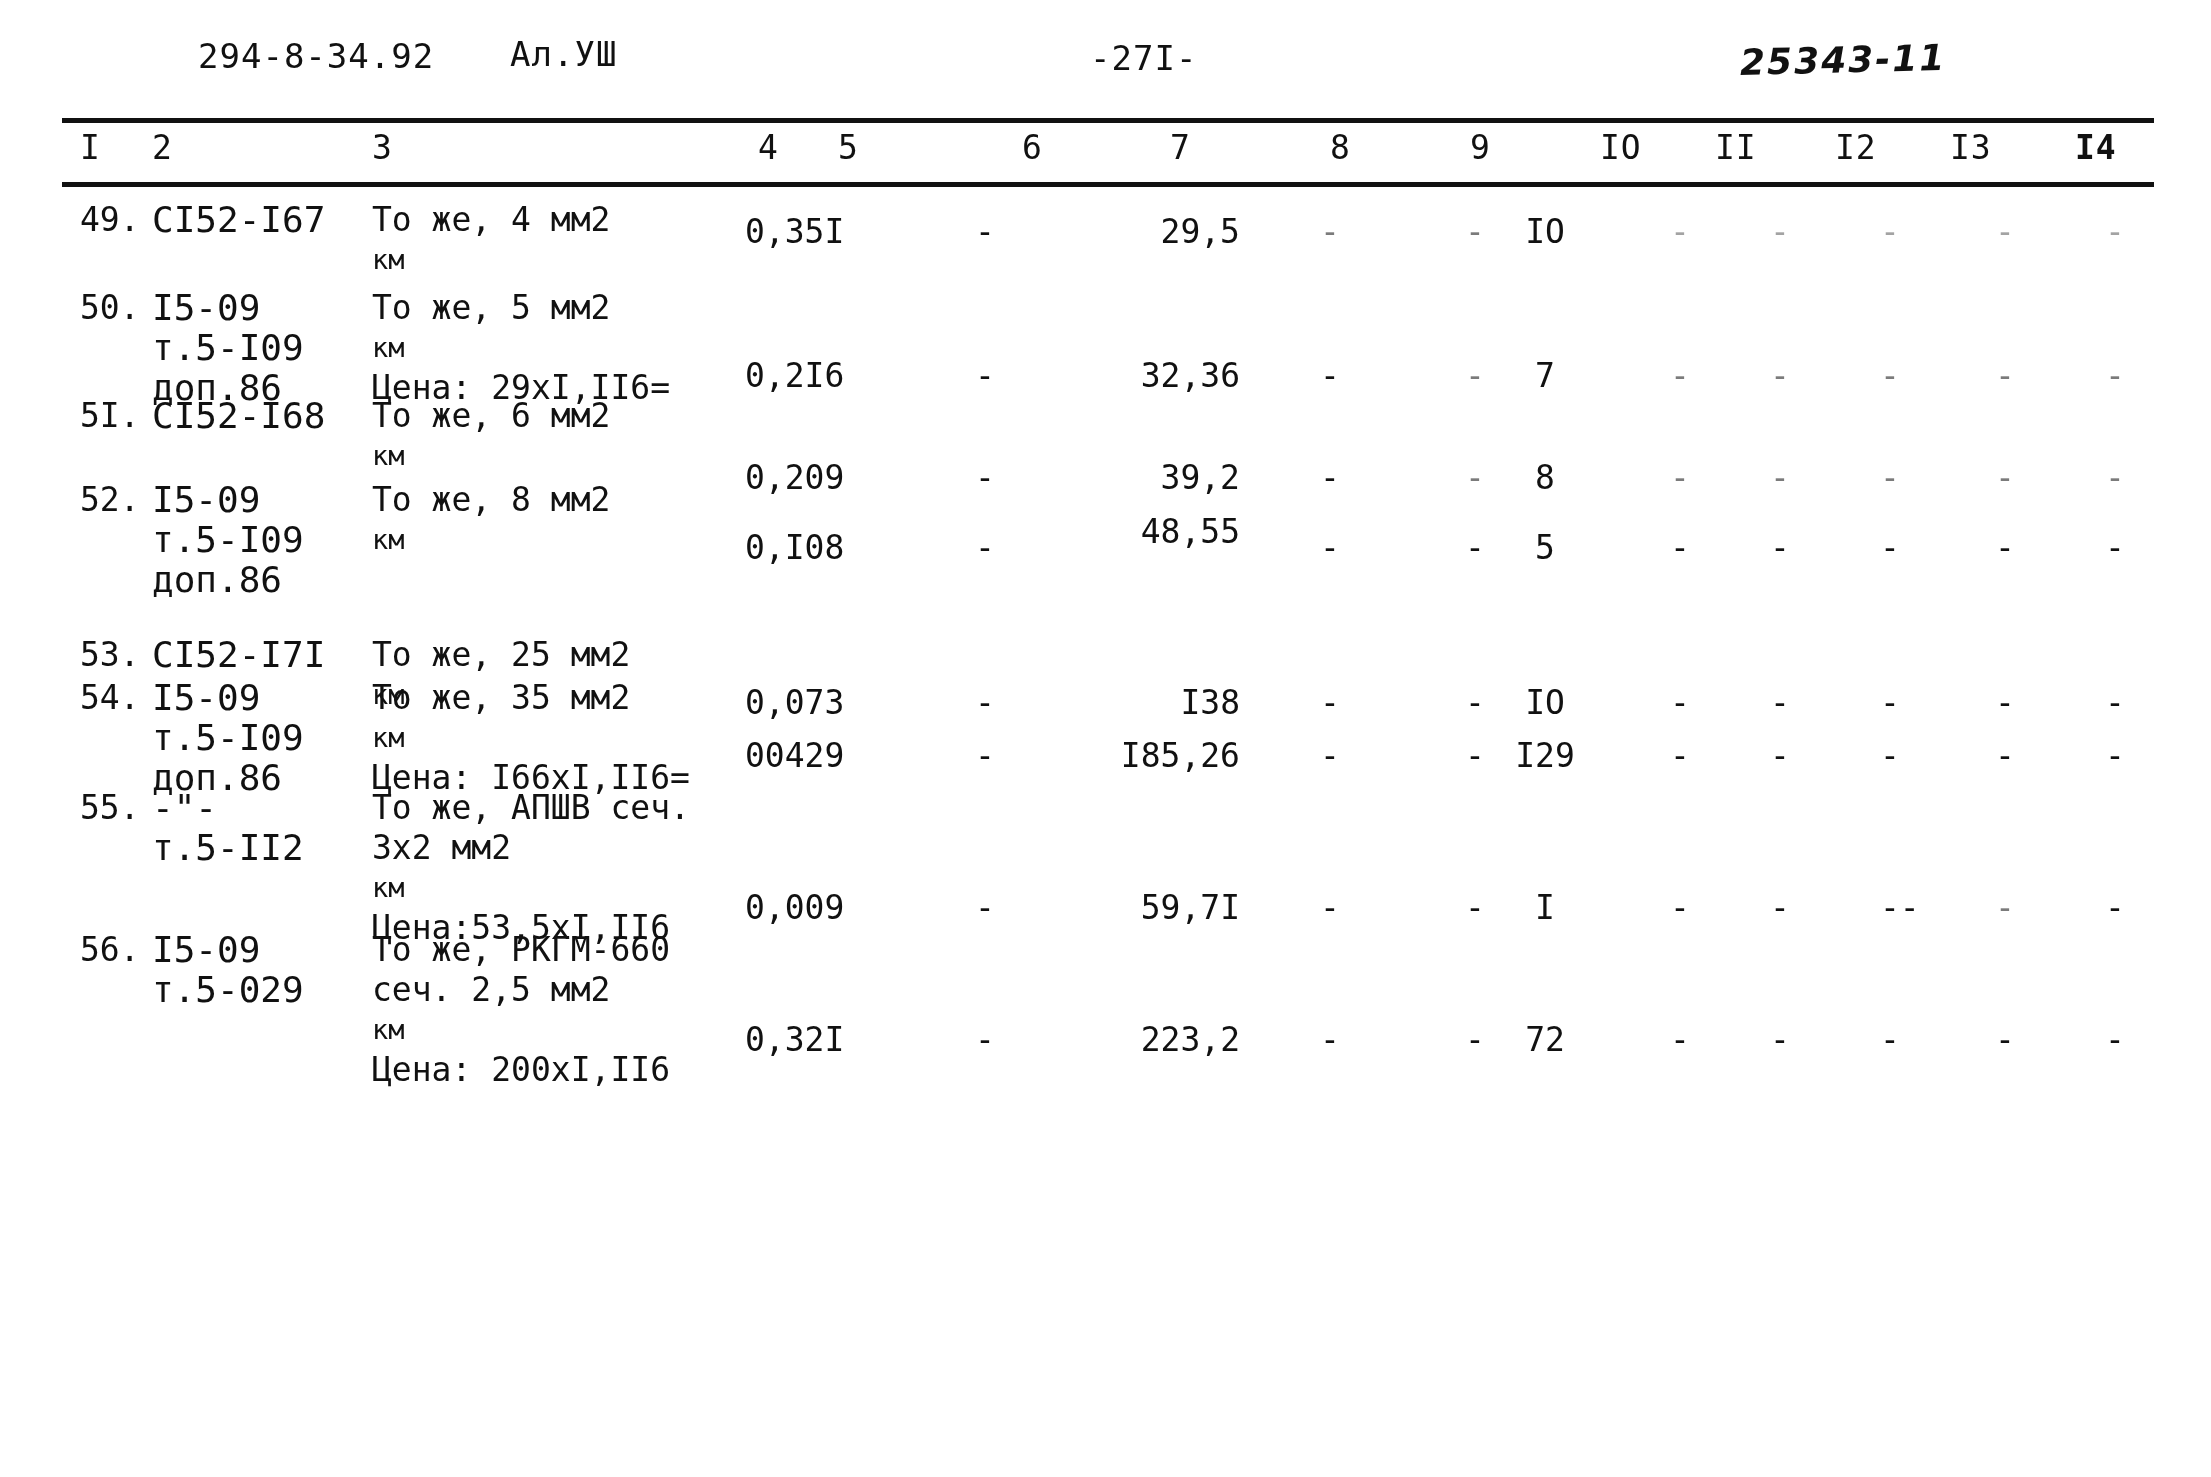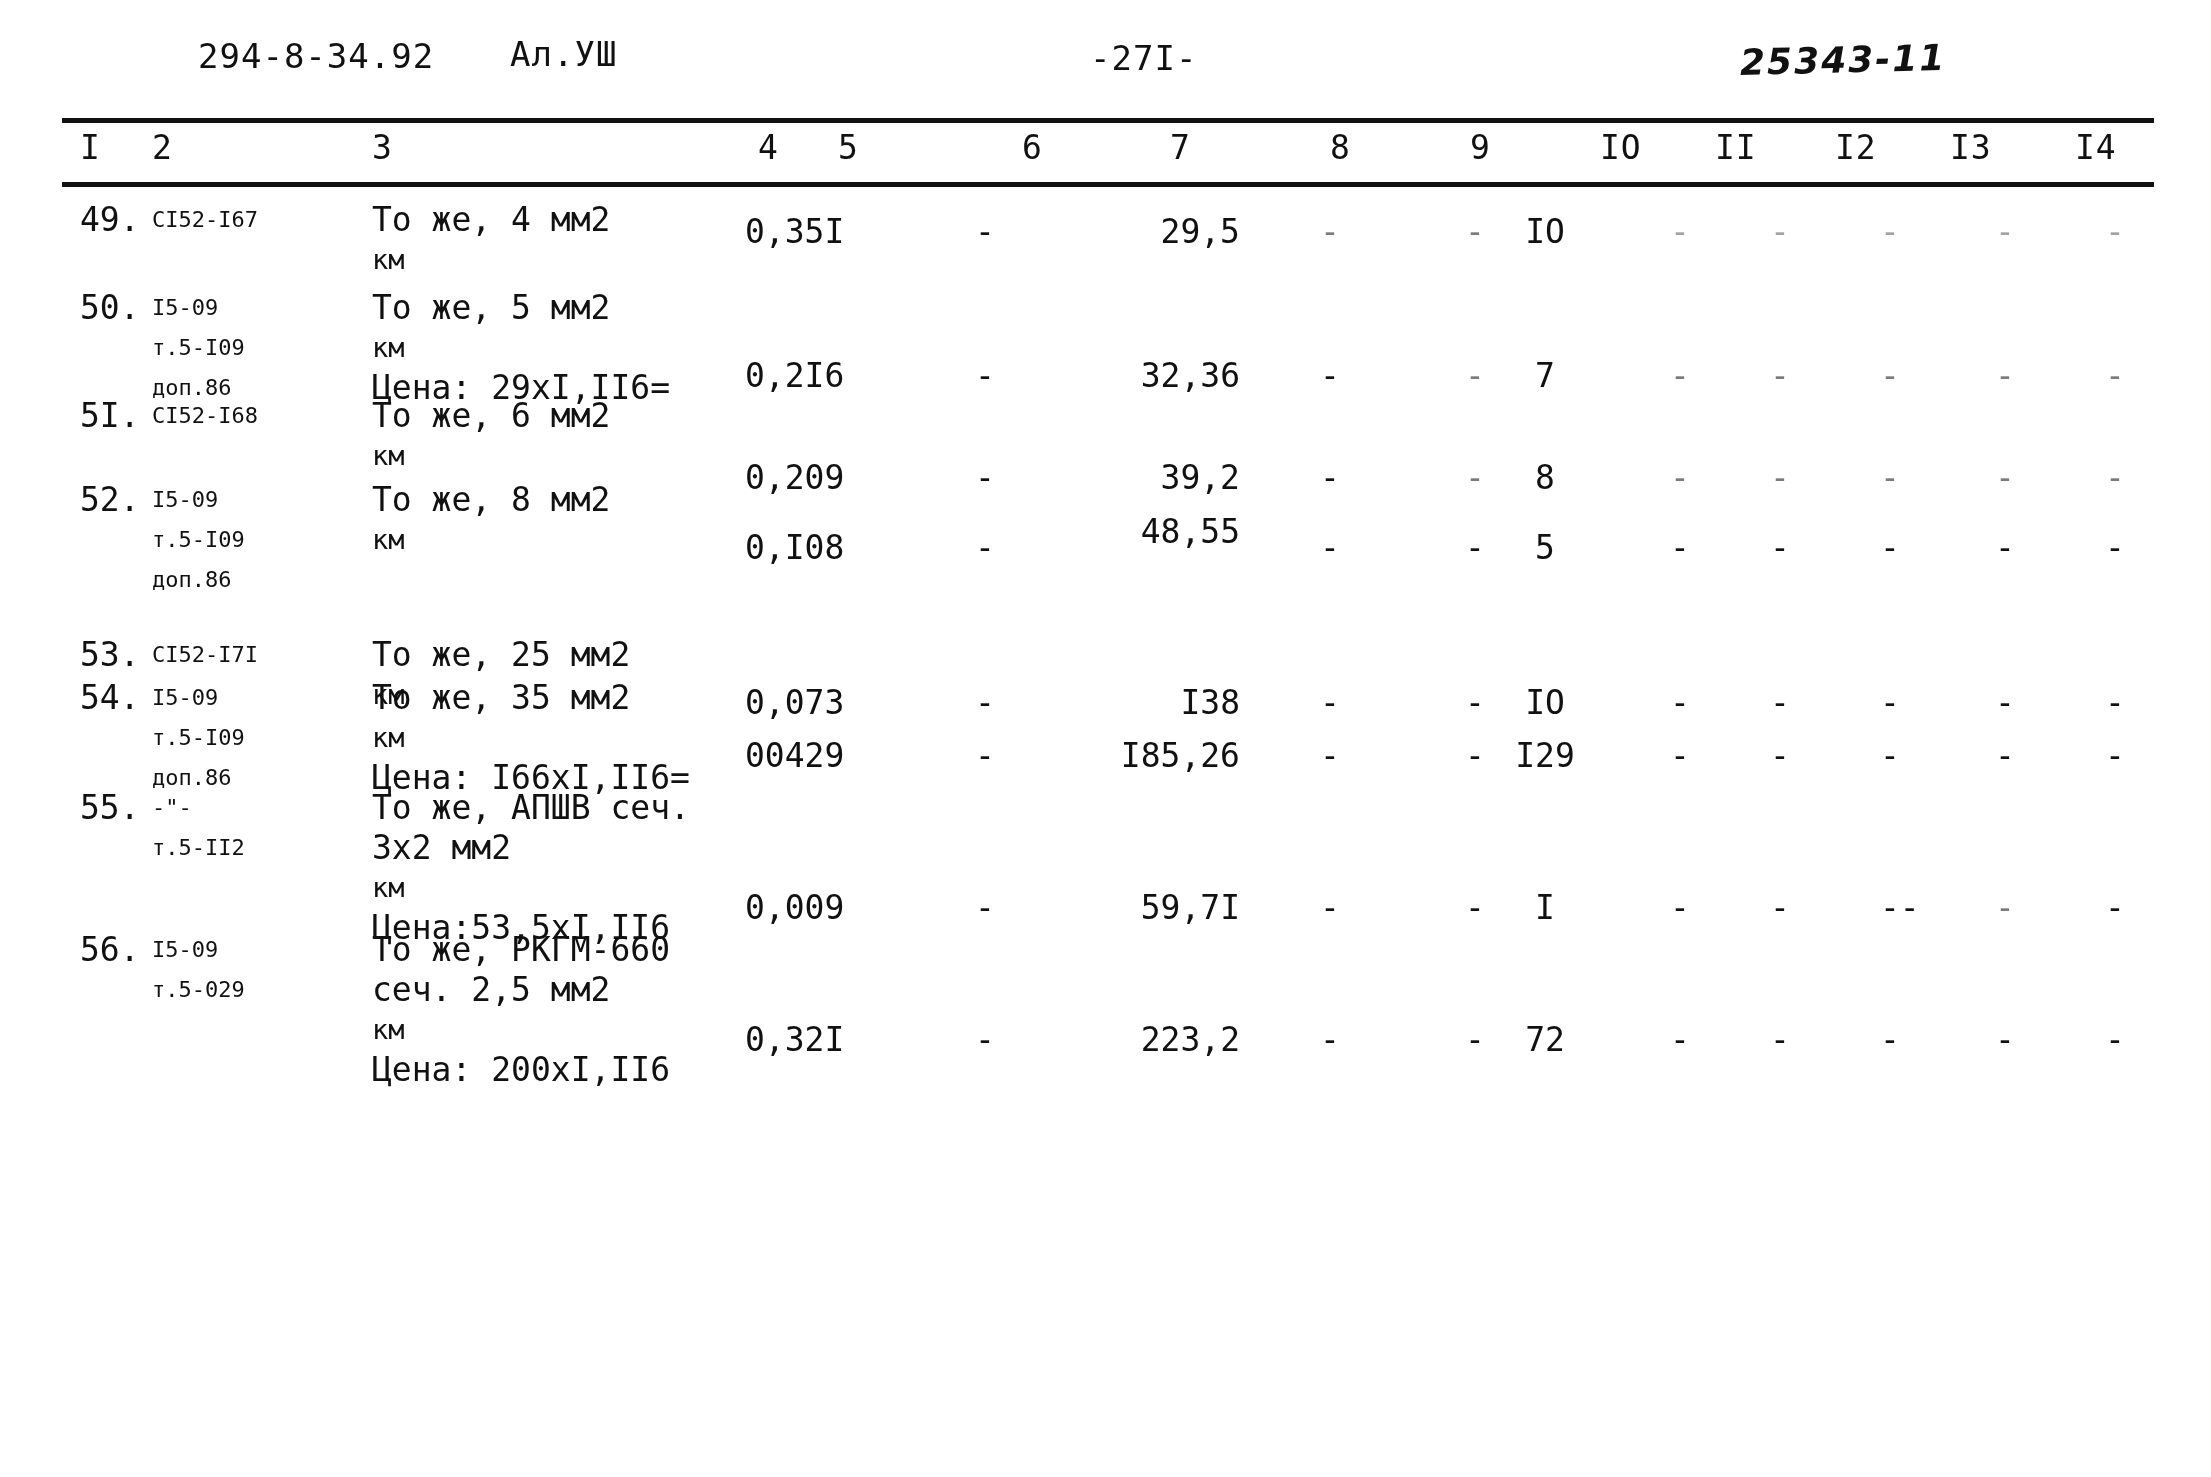--- a/index.html
+++ b/index.html
@@ -33,21 +33,21 @@
 
   
   .colnums{position:absolute;top:128px;left:0;width:2211px;height:48px;}
   .colnum{position:absolute;font-size:33px;top:0;letter-spacing:1px;}
 
   
   .tbody{position:absolute;top:200px;left:0;width:2211px;}
   .row{position:relative;width:2211px;}
 
   .c-no   {position:absolute;left:80px; font-size:33px;white-space:pre;}
-  .c-code {position:absolute;left:152px;font-size:22px;white-space:pre;line-height:40px;}
+  .c-code {position:absolute;left:152px;font-size:36px;white-space:pre;line-height:40px;}
   .c-desc {position:absolute;left:372px;font-size:33px;white-space:pre;line-height:40px;}
   .c-desc .sm{font-size:27px;}
 
   .num{position:absolute;font-size:33px;white-space:pre;}
   .c4{left:745px;}
   .c5{left:975px;}
   .c6{left:1060px;width:180px;text-align:right;}
   .c7{left:1320px;}
   .c8{left:1465px;}
   .c9{left:1500px;width:90px;text-align:center;}
@@ -80,21 +80,21 @@
       <span class="colnum" style="left: 758px;">4</span>
       <span class="colnum" style="left: 838px;">5</span>
       <span class="colnum" style="left: 1022px;">6</span>
       <span class="colnum" style="left: 1170px;">7</span>
       <span class="colnum" style="left: 1330px;">8</span>
       <span class="colnum" style="left: 1470px;">9</span>
       <span class="colnum" style="left: 1600px;">IO</span>
       <span class="colnum" style="left: 1715px;">II</span>
       <span class="colnum" style="left: 1835px;">I2</span>
       <span class="colnum" style="left: 1950px;">I3</span>
-      <span class="colnum" style="left: 2075px;">I4</span>
+      <span class="colnum" style="left: 2075px; font-weight: bold;">I4</span>
     </div>
   <div class="rule rule-bot"></div>
 
   <div class="tbody" id="tbody">
       <div class="row" style="position: absolute; top: 0px; height: 88px;">
         <div class="c-no" style="top: 0px;">49.</div>
         <div class="c-code" style="top: 0px;">CI52-I67</div>
         <div class="c-desc" style="top: 0px;"><div>То же, 4 мм2</div><div class="sm">км</div></div>
         <div class="num c4" style="top: 12px;">0,35I</div>
         <div class="num c5" style="top: 12px;">-</div>

